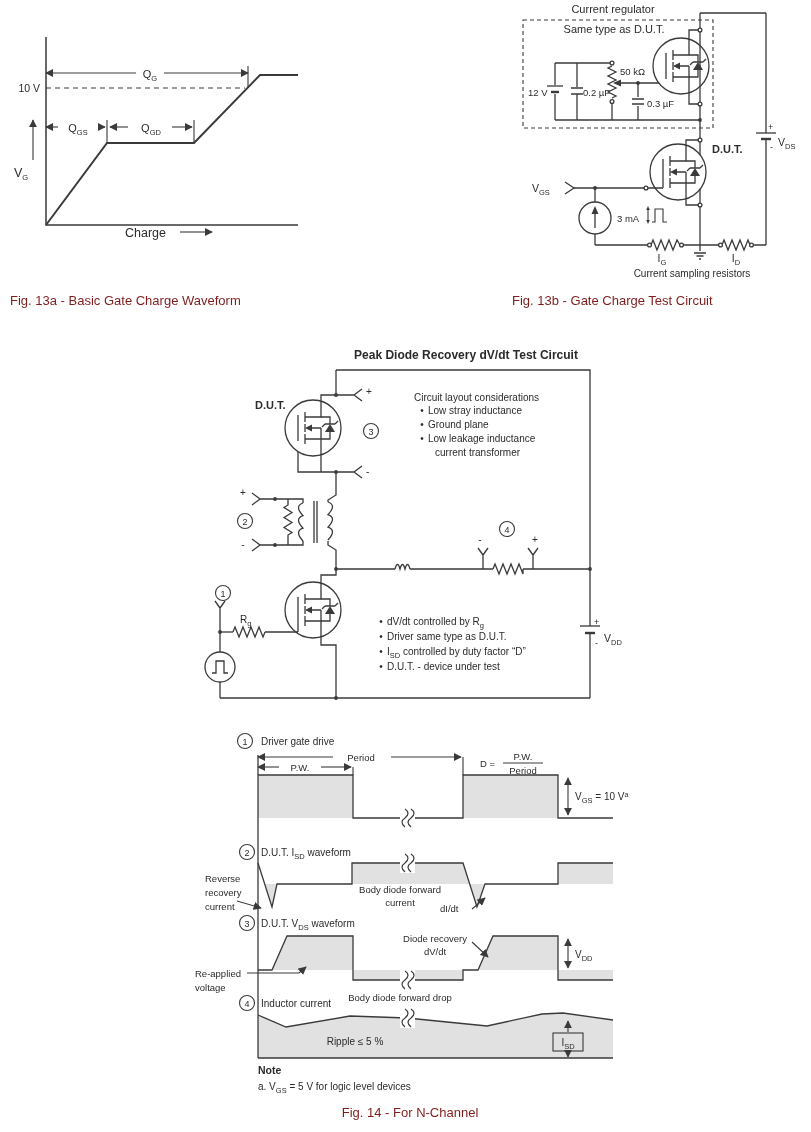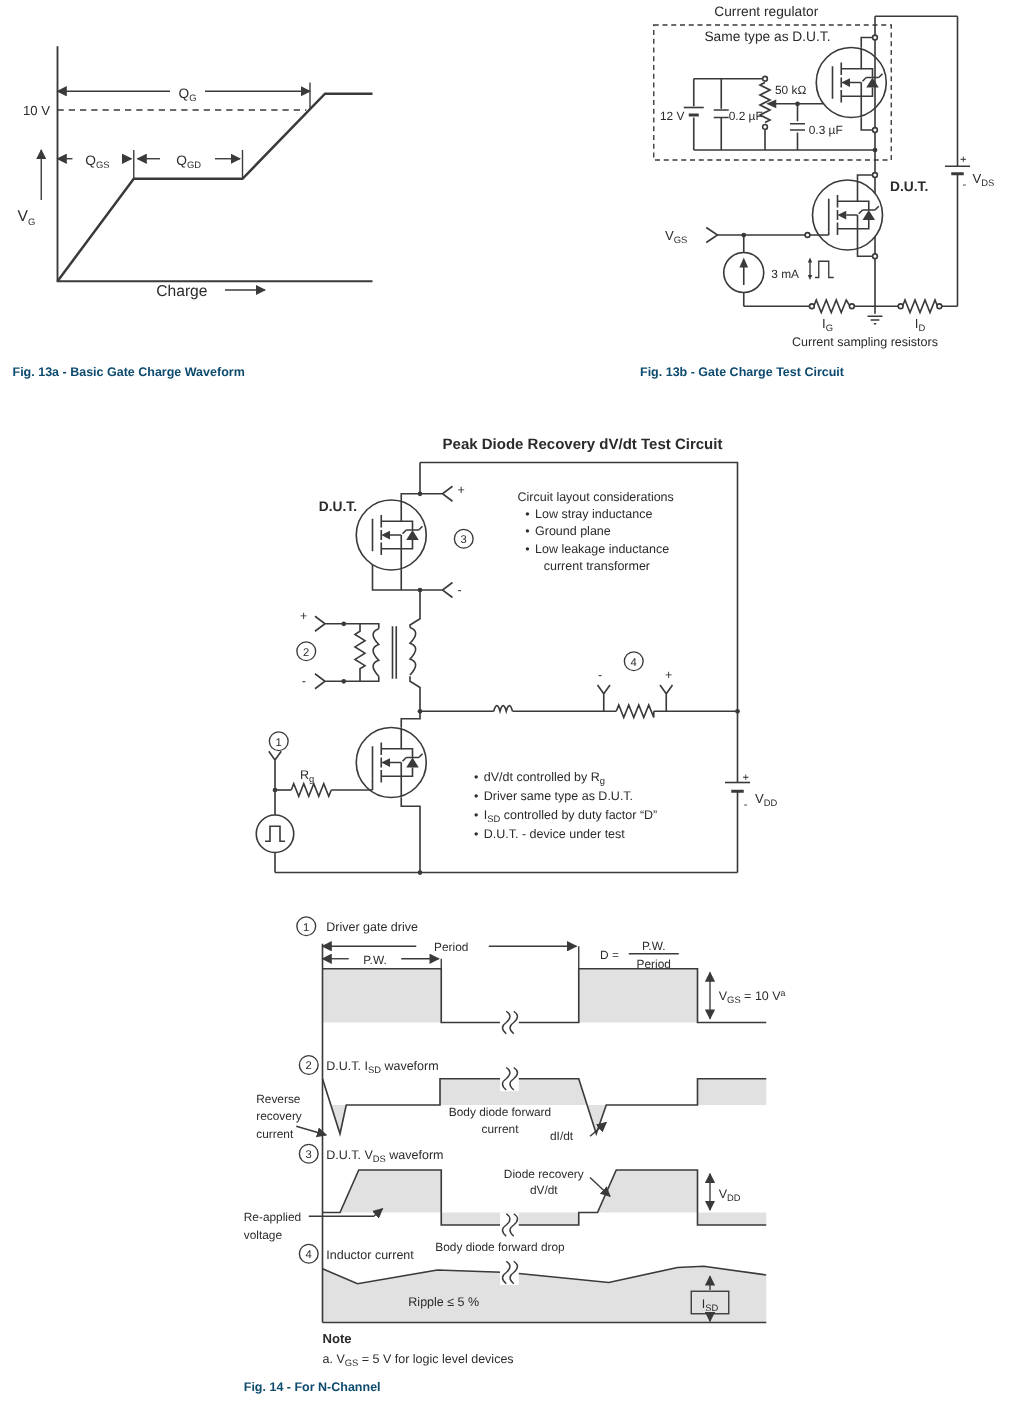--- a/index.html
+++ b/index.html
@@ -11,21 +11,21 @@
   .wire2{stroke:#3a3a3a;stroke-width:1.8;fill:none;}
   .thin{stroke:#3a3a3a;stroke-width:1.1;fill:none;}
   .fillg{fill:#e1e1e1;stroke:none;}
   .dash{stroke-dasharray:5,4;}
   .dash2{stroke-dasharray:4,3;}
   .t9{font-size:9px;}  .t95{font-size:9.5px;} .t10{font-size:10px;}
   .t105{font-size:10.5px;} .t11{font-size:11px;} .t12{font-size:12px;}
   .t125{font-size:12.5px;} .b{font-weight:bold;}
   .sub{font-size:7.5px;} .sup{font-size:7px;}
   .mid{text-anchor:middle;} .end{text-anchor:end;}
-  .cap{font-weight:bold;font-size:10px;color:#0c4a6e;}
+  .cap{font-weight:normal;font-size:13px;color:#7f1d1d;}
 </style>
 </head>
 <body>
 
 <svg width="0" height="0" style="position:absolute">
   <defs>
     <marker id="ah" viewBox="0 0 10 10" refX="9" refY="5" markerWidth="7.5" markerHeight="7.5" orient="auto-start-reverse">
       <path d="M0,0 L10,5 L0,10 z" fill="#3a3a3a"></path>
     </marker>
     <g id="nmos" stroke="#3a3a3a" stroke-width="1.3" fill="none">
@@ -337,13 +337,13 @@
     <text x="160" y="315" class="t10 mid">Ripple ≤ 5 %</text>
     <path class="thin" d="M373,302 V291" marker-end="url(#ah)"></path>
     <path class="thin" d="M373,322 V327" marker-end="url(#ah)"></path>
     <rect x="358" y="303" width="30" height="18" fill="#ffffff" class="thin"></rect>
     <text x="373" y="316" class="t10 mid"><tspan>I</tspan><tspan class="sub" dy="2.5">SD</tspan></text>
   </g>
   <path class="wire" stroke-width="1.5" d="M63,25 V328"></path>
   <text x="63" y="344" class="t105 b">Note</text>
   <text x="63" y="360" class="t10"><tspan>a. V</tspan><tspan class="sub" dy="2.5">GS</tspan><tspan dy="-2.5"> = 5 V for logic level devices</tspan></text>
 </svg>
-<div class="abs cap" style="left:195px;top:1105px;width:430px;text-align:left">Fig. 14 - For N-Channel</div>
+<div class="abs cap" style="left:195px;top:1105px;width:430px;text-align:center">Fig. 14 - For N-Channel</div>
 
 </body></html>

